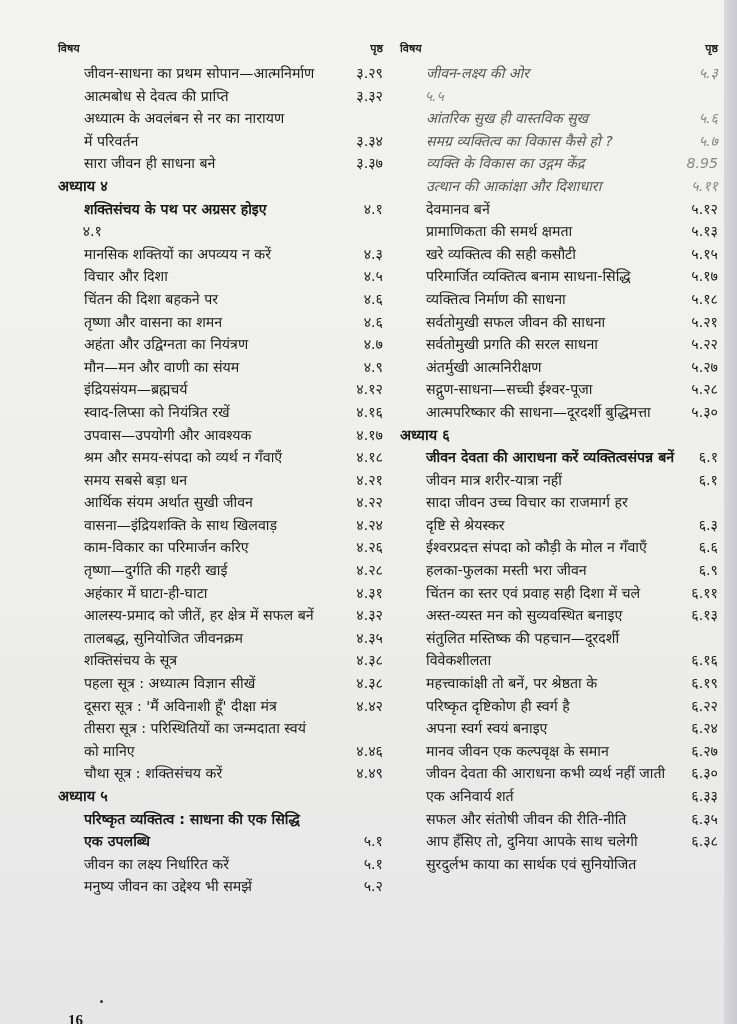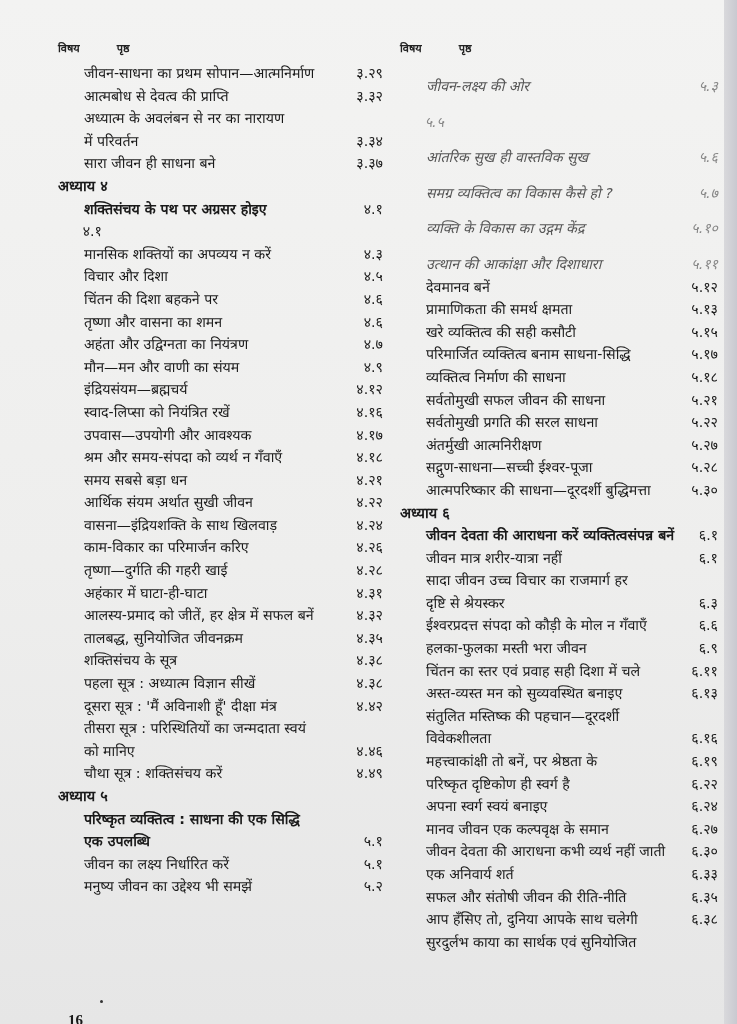--- a/index.html
+++ b/index.html
@@ -15,32 +15,32 @@
       background: linear-gradient(180deg, #f3f3f2 0%, #eeeeed 55%, #e6e6e6 100%);
     }
     .edge {
       position:absolute; right:0; top:0; width:13px; height:1024px;
       background: linear-gradient(90deg, #d9d9dc 0%, #c9c9d0 100%);
     }
     .col { position:absolute; top:40px; }
     .col.left { left:58px; width:325px; }
     .col.right { left:400px; width:318px; }
     .hdr {
-      display:flex; 
+      display:flex; justify-content:space-between;
       font-size:11px; font-weight:bold; height:22px; color:#222;gap:37px;
     }
     .row {
       display:flex; justify-content:space-between; align-items:flex-end;
       font-size:14.2px; line-height:22.6px; white-space:nowrap;
     }
     .row .t { padding-left:26px; }
     .row .p { min-width:44px; text-align:right; }
     .row.bold .t { font-weight:bold; }
     .chapter { font-weight:bold; font-size:14.5px; line-height:22.6px; padding-left:0; }
-    .blur { color:#555; filter: blur(0.6px); font-style:italic;margin-top:13px; }
+    .blur { color:#555; filter: blur(0.6px); font-style:italic; }
     .blur .p { color:#888; }
     .pageno {
       position:absolute; left:68px; top:968px; font-weight:bold; font-size:15px;
       font-family: "Liberation Serif", serif;
       margin-top: 44px;
     }
     .dot { position:absolute; width:3px; height:3px; background:#333; border-radius:50%; }
   </style>
 </head>
 <body>
@@ -217,21 +217,21 @@
         <div class="row blur">
           <span class="t">आंतरिक सुख ही वास्तविक सुख</span>
           <span class="p">५.६</span>
         </div>
         <div class="row blur">
           <span class="t">समग्र व्यक्तित्व का विकास कैसे हो ?</span>
           <span class="p">५.७</span>
         </div>
         <div class="row blur">
           <span class="t">व्यक्ति के विकास का उद्गम केंद्र</span>
-          <span class="p">५.१०</span>
+          <span class="p">8.95</span>
         </div>
         <div class="row blur">
           <span class="t">उत्थान की आकांक्षा और दिशाधारा</span>
           <span class="p">५.११</span>
         </div>
         <div class="row">
           <span class="t">देवमानव बनें</span>
           <span class="p">५.१२</span>
         </div>
         <div class="row">

